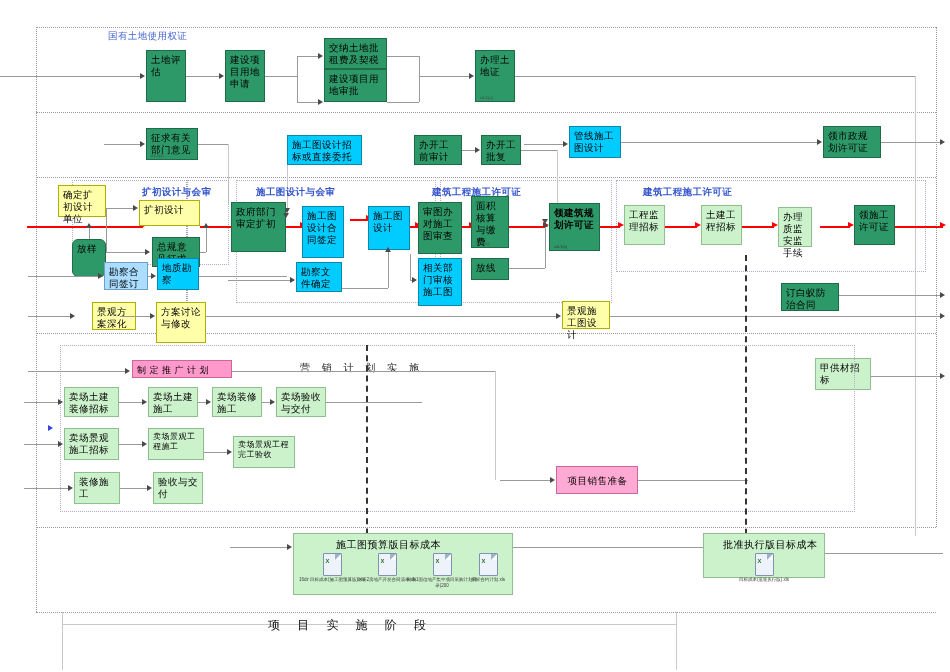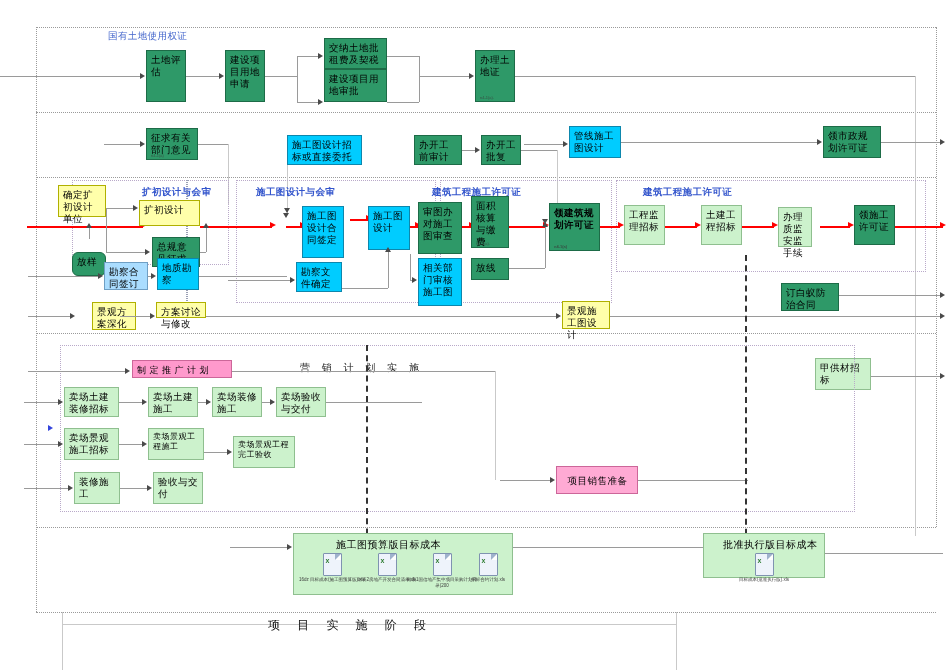--- a/index.html
+++ b/index.html
@@ -183,21 +183,21 @@
   <div class="hr" style="left:820px;top:226px;width:30px;"></div>
   <div class="ar-r" style="left:848px;top:222px;"></div>
   <div class="hr" style="left:895px;top:226px;width:48px;"></div>
   <div class="ar-r" style="left:940px;top:222px;"></div>
 
   <div class="node yellow" style="left:58px;top:185px;width:48px;height:32px;">确定扩初设计单位</div>
   <div class="h" style="left:106px;top:208px;width:30px;"></div>
   <div class="ar" style="left:133px;top:205px;"></div>
   <div class="node yellow" style="left:139px;top:200px;width:61px;height:26px;">扩初设计</div>
 
-  <div class="node green" style="left:72px;top:252px;width:34px;height:24px;border-radius:6px;">放样</div>
+  <div class="node green" style="left:72px;top:239px;width:34px;height:38px;border-radius:6px;">放样</div>
   <div class="v" style="left:89px;top:226px;height:13px;"></div>
   <div class="ar-u" style="left:86px;top:223px;"></div>
 
   <div class="node green" style="left:152px;top:237px;width:48px;height:30px;">总规意见征求</div>
   <div class="h" style="left:106px;top:252px;width:40px;"></div>
   <div class="ar" style="left:145px;top:249px;"></div>
   <div class="v" style="left:106px;top:208px;height:44px;"></div>
   <div class="v" style="left:206px;top:226px;height:26px;"></div>
   <div class="h" style="left:200px;top:252px;width:6px;"></div>
   <div class="ar-u" style="left:203px;top:223px;"></div>
@@ -208,23 +208,24 @@
   <div class="h" style="left:148px;top:276px;width:6px;"></div>
   <div class="ar" style="left:151px;top:273px;"></div>
   <div class="node cyan" style="left:157px;top:258px;width:42px;height:32px;">地质勘察</div>
   <div class="h" style="left:199px;top:276px;width:88px;"></div>
 
   <div class="node yellow" style="left:76px;top:302px;width:44px;height:28px;margin-left:16px;">景观方案深化</div>
   <div class="h" style="left:28px;top:316px;width:42px;"></div>
   <div class="ar" style="left:70px;top:313px;"></div>
   <div class="h" style="left:120px;top:316px;width:30px;"></div>
   <div class="ar" style="left:150px;top:313px;"></div>
-  <div class="node yellow" style="left:156px;top:302px;width:50px;height:16px;">方案讨论与修改</div>
+  <div class="node yellow" style="left:156px;top:302px;width:50px;height:41px;">方案讨论与修改</div>
   <div class="h" style="left:206px;top:316px;width:160px;"></div>
 
+  <div class="node green" style="left:231px;top:202px;width:55px;height:50px;">政府部门审定扩初</div>
   <div class="ar-d" style="left:283px;top:213px;"></div>
 
   <div class="node cyan" style="left:302px;top:206px;width:42px;height:52px;">施工图设计合同签定</div>
   <div class="node cyan" style="left:368px;top:206px;width:42px;height:44px;">施工图设计</div>
   <div class="node cyan" style="left:296px;top:262px;width:46px;height:30px;">勘察文件确定</div>
   <div class="h" style="left:228px;top:280px;width:66px;"></div>
   <div class="ar" style="left:290px;top:277px;"></div>
   <div class="h" style="left:342px;top:288px;width:46px;"></div>
   <div class="v" style="left:388px;top:250px;height:38px;"></div>
   <div class="ar-u" style="left:385px;top:247px;"></div>

